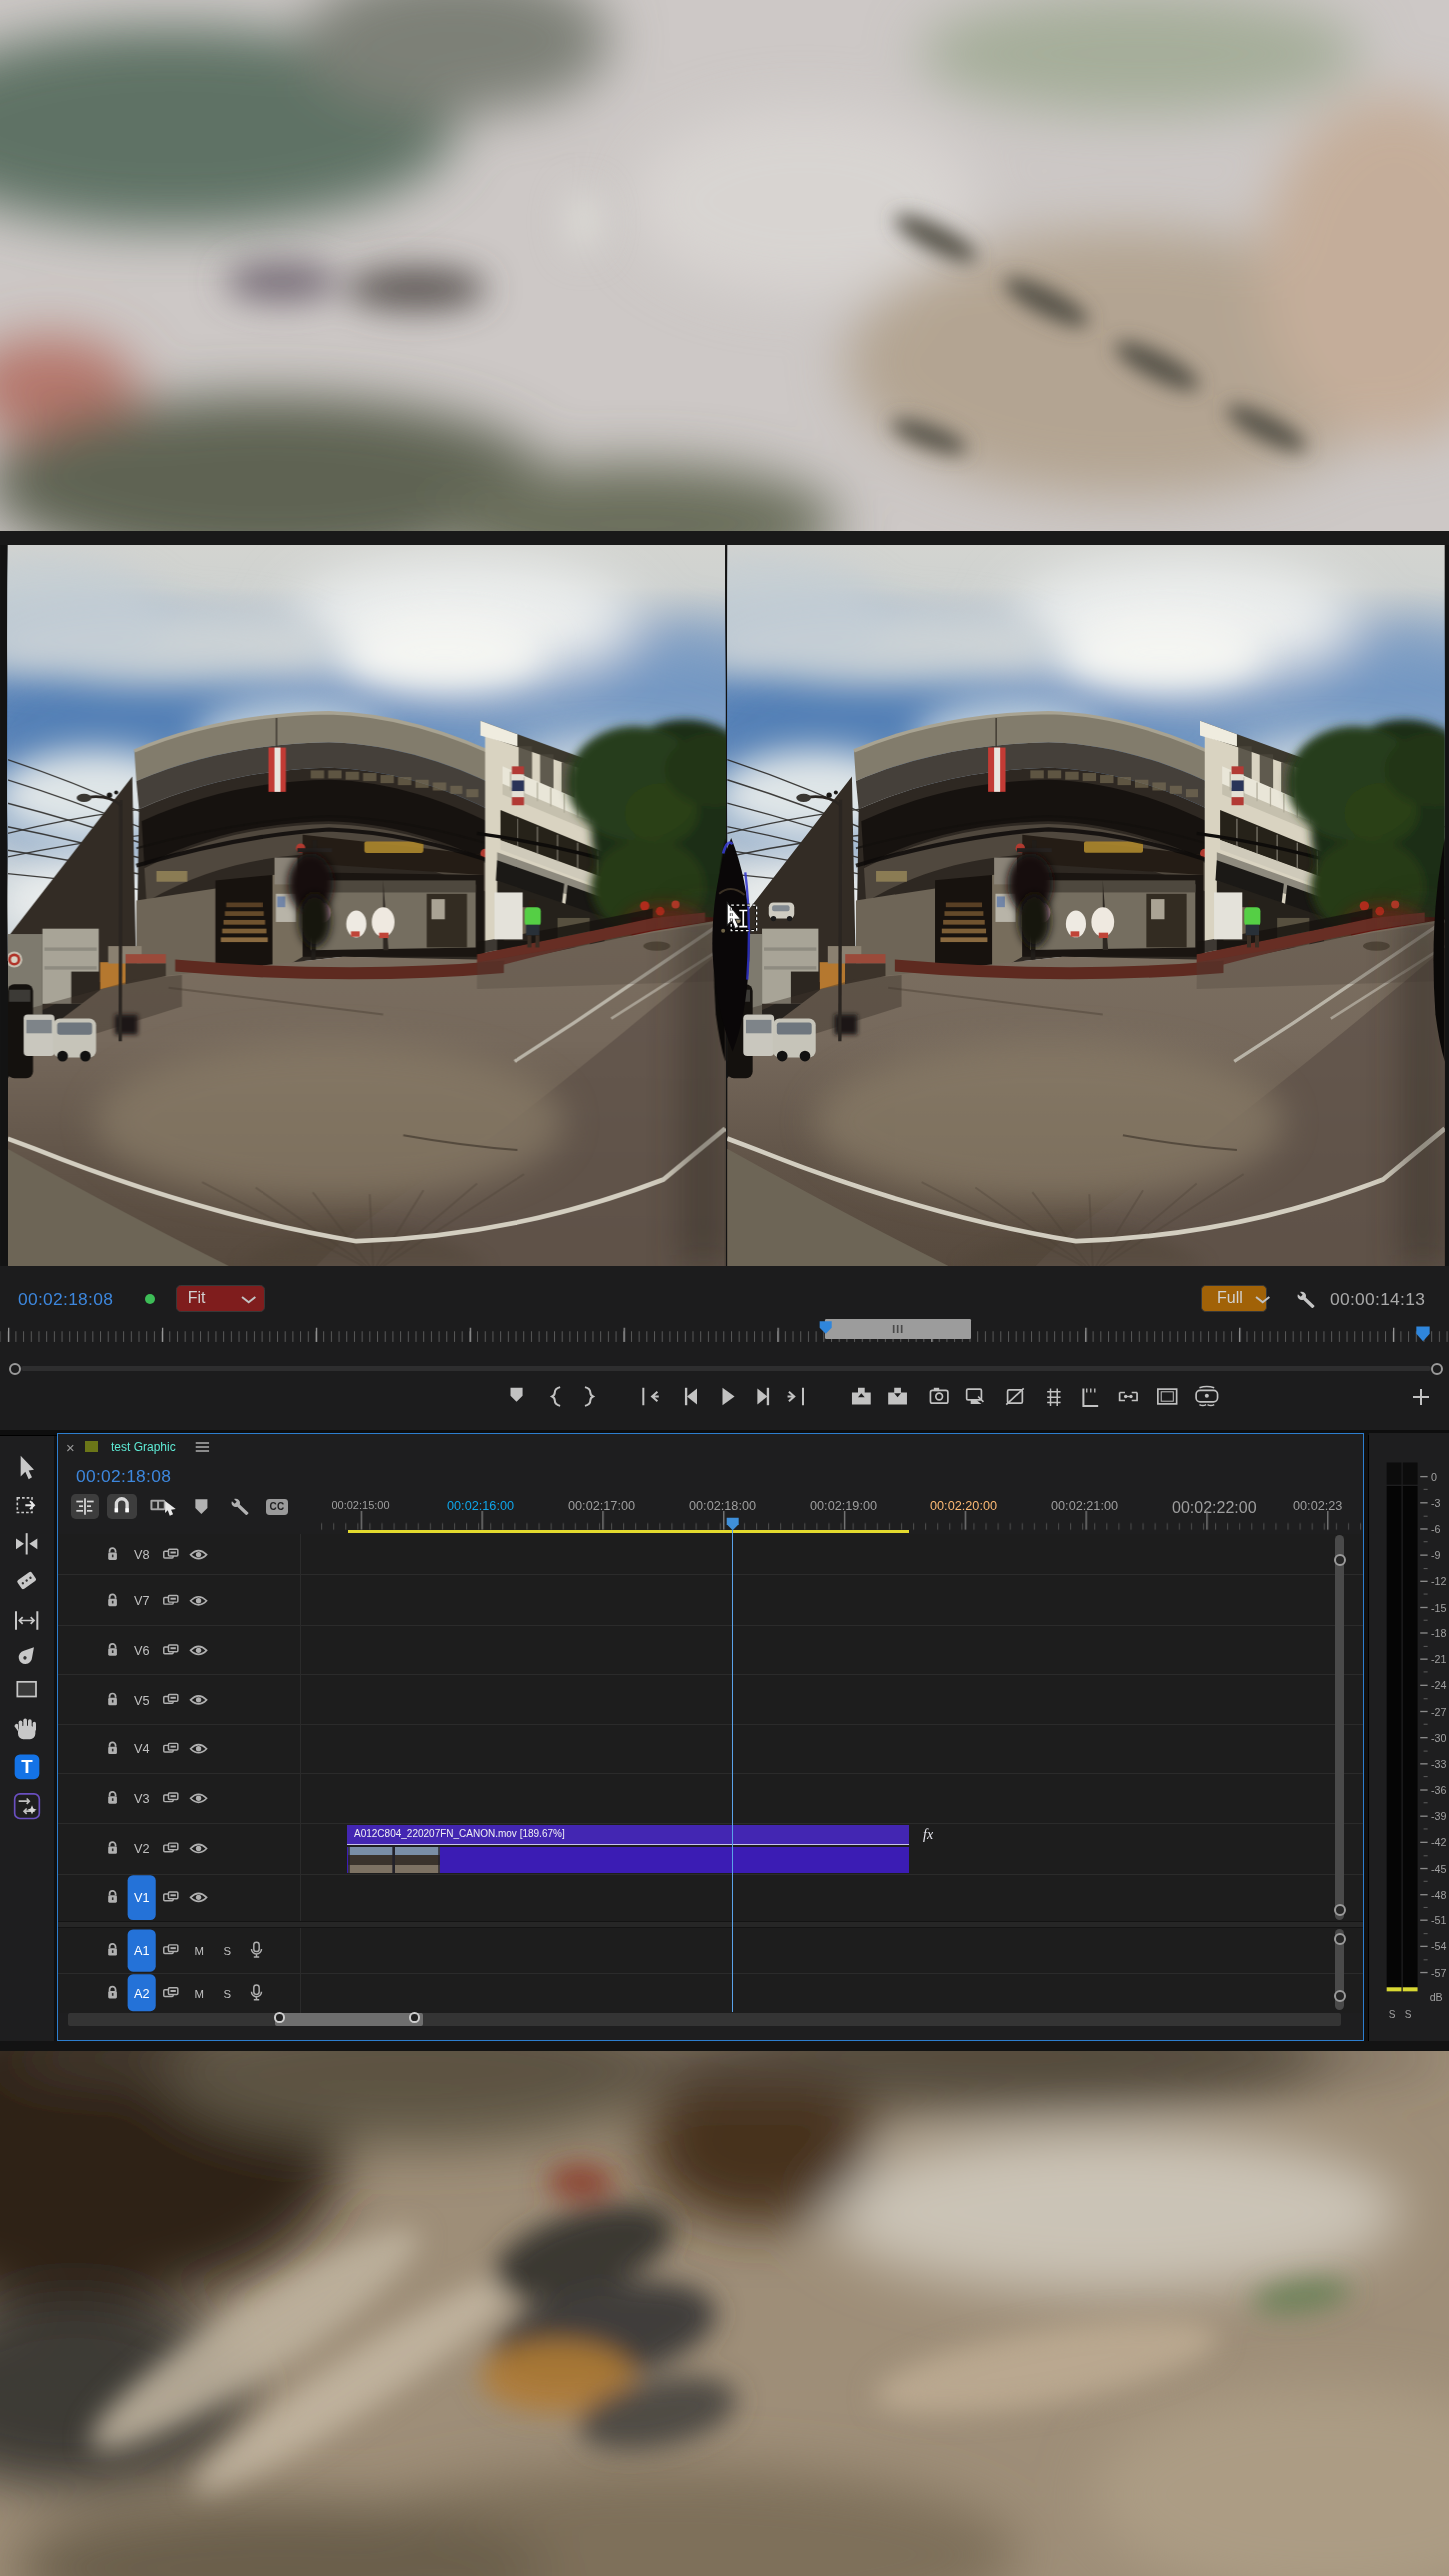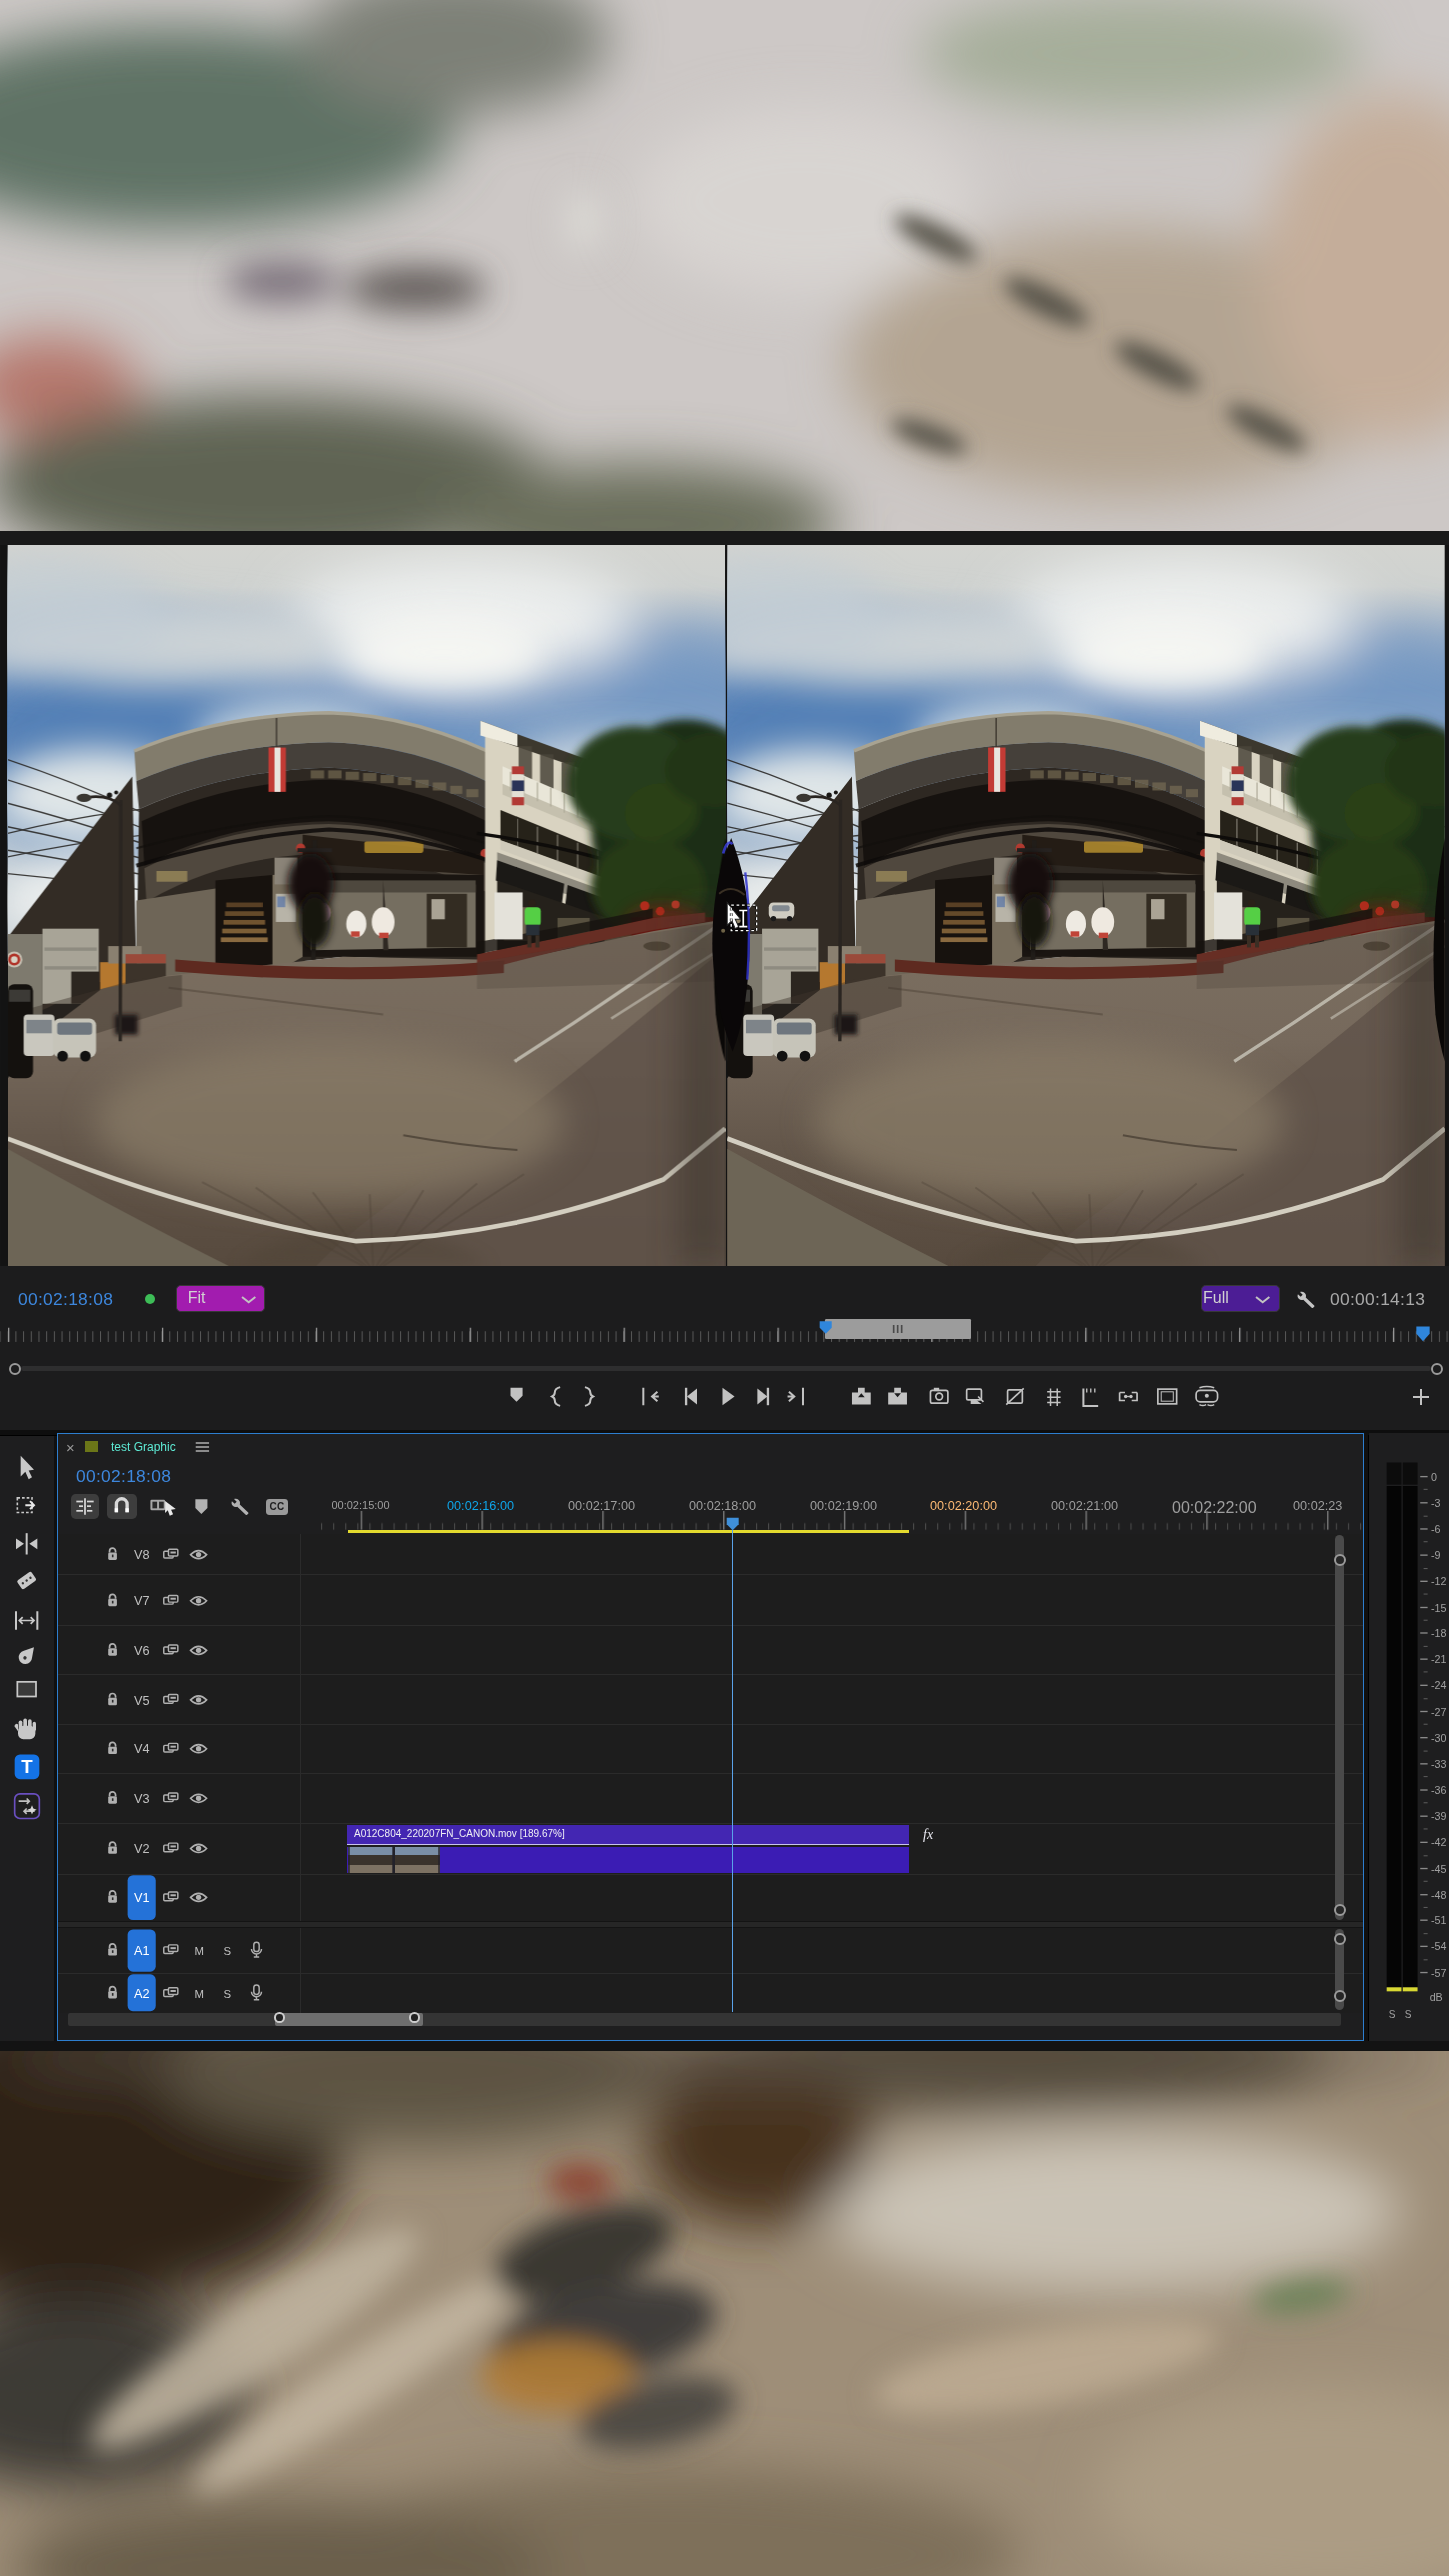--- a/index.html
+++ b/index.html
@@ -345,25 +345,25 @@
         <path d="M22,12 H34 M28,12 V36 M22,36 H34"></path>
       </g>
     <g stroke="#fff" stroke-width="2.5" fill="none">
         <path d="M22,12 H34 M28,12 V36 M22,36 H34"></path>
       </g>
   </g>
 </svg>
 
 <div class="abs tc" style="left:18px;top:1289px;color:#3d87dd">00:02:18:08</div>
 <div class="abs" style="left:145px;top:1294px;width:10px;height:10px;border-radius:50%;background:#3dbd57"></div>
-<div class="abs" style="left:176px;top:1285px;width:89px;height:27px;background:#a21caf;border:1.3px solid #383838;border-radius:4.7px;color:#d2d2d2;font-size:16px;line-height:24px;padding-left:10.7px">Fit</div>
+<div class="abs" style="left:176px;top:1285px;width:89px;height:27px;background:#7f1d1d;border:1.3px solid #383838;border-radius:4.7px;color:#d2d2d2;font-size:16px;line-height:24px;padding-left:10.7px">Fit</div>
 <svg class="abs" style="left:240px;top:1295px" width="17.4" height="10" viewBox="0 0 26 15">
     <path d="M3 3 L13 11 L23 3" fill="none" stroke="#c2c2c2" stroke-width="3"></path>
   </svg>
-<div class="abs" style="left:1201px;top:1285px;width:79px;height:27px;background:#4c1d95;border:1.3px solid #383838;border-radius:4.7px;color:#d2d2d2;font-size:16px;line-height:24px;padding-left:1px">Full</div>
+<div class="abs" style="left:1201px;top:1285px;width:66px;height:27px;background:#a16207;border:1.3px solid #383838;border-radius:4.7px;color:#d2d2d2;font-size:16px;line-height:24px;padding-left:15px">Full</div>
 <svg class="abs" style="left:1254px;top:1295px" width="17.4" height="10" viewBox="0 0 26 15">
     <path d="M3 3 L13 11 L23 3" fill="none" stroke="#c2c2c2" stroke-width="3"></path>
   </svg>
 <svg class="abs" style="left:1293px;top:1288px" width="24" height="23" viewBox="0 0 24 24">
     <path d="M21.6 18.2 L12.8 9.9 C13.4 8.3 13 6.4 11.7 5.2 C10.4 3.9 8.4 3.6 6.8 4.3 L9.6 7.1 L7.5 9.2 L4.6 6.4 C3.9 8 4.2 10 5.5 11.2 C6.8 12.5 8.6 12.8 10.2 12.2 L19 20.6 C19.4 21 20 21 20.4 20.6 L21.6 19.5 C22 19.1 22 18.6 21.6 18.2 Z" fill="#c4c4c4"></path>
   </svg>
 <div class="abs tc" style="left:1330px;top:1289px;color:#a9a9a9">00:00:14:13</div>
 
 <svg class="abs" style="left:0;top:1317px" width="1449" height="27" viewBox="0 0 2160 40">
   <defs>

